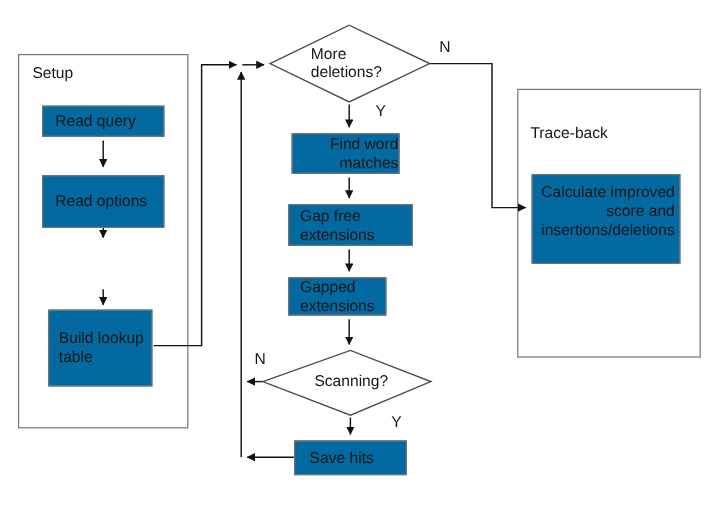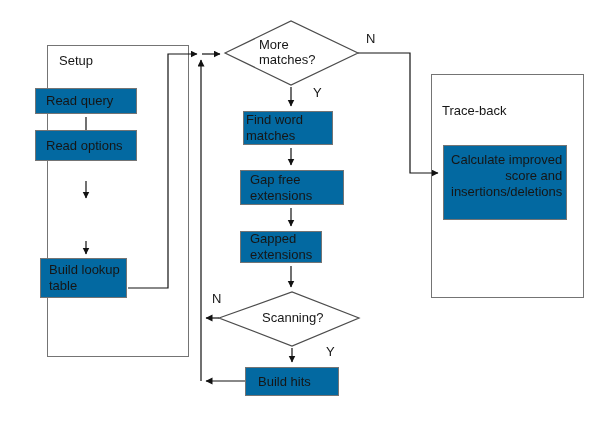--- a/index.html
+++ b/index.html
@@ -58,21 +58,21 @@
   }
   .connector{stroke:var(--arrow);stroke-width:1.2;fill:none;}
   .diamond{stroke:var(--diamond-stroke);stroke-width:1.2;fill:#ffffff;}
   .arrowhead{fill:var(--arrow);}
 </style>
 </head>
 <body>
 
 <div class="stage">
 
-  <div class="section" style="left:15px;top:45px;width:142px;height:312px;margin-left:32px;">
+  <div class="section" style="left:15px;top:45px;width:142px;height:312px;">
     <div class="section-label" style="left:11px;top:7px;">Setup</div>
   </div>
 
 
   <div class="section" style="left:431px;top:74px;width:153px;height:224px;">
     <div class="section-label" style="left:10px;top:0;margin-top:28px;">Trace-back</div>
   </div>
 
   <svg class="overlay" viewBox="0 0 600 440">
     <defs>
@@ -101,50 +101,50 @@
     <polyline class="connector" points="358,53 410,53 410,173 438,173" marker-end="url(#arw)"></polyline>
 
     <polygon class="diamond" points="225,53 291,21 358,53 291,85"></polygon>
     <polygon class="diamond" points="219,318 292,292 359,318 292,346"></polygon>
   </svg>
 
   <div class="node" style="left:35px;top:88px;width:102px;height:26px;padding-left:10px;">
     <span class="node-label">Read query</span>
   </div>
 
-  <div class="node" style="left:35px;top:130px;width:102px;height:31px;padding-left:10px;">
+  <div class="node" style="left:35px;top:146px;width:102px;height:44px;padding-left:10px;">
     <span class="node-label">Read options</span>
   </div>
 
 
-  <div class="node" style="left:40px;top:258px;width:87px;height:40px;padding-left:8px;padding-right:2px;">
+  <div class="node" style="left:40px;top:258px;width:87px;height:64px;padding-left:8px;padding-right:2px;">
     <span class="node-label">Build lookup table</span>
   </div>
 
-  <div class="node" style="left:243px;top:111px;width:90px;height:34px;padding-left:2px;">
+  <div class="node" style="left:243px;top:111px;width:90px;height:34px;padding-left:2px;text-align:right;">
     <span class="node-label">Find word matches</span>
   </div>
 
   <div class="node" style="left:240px;top:170px;width:104px;height:35px;padding-left:9px;">
     <span class="node-label">Gap free extensions</span>
   </div>
 
   <div class="node" style="left:240px;top:231px;width:82px;height:32px;padding-left:9px;">
     <span class="node-label">Gapped extensions</span>
   </div>
 
   <div class="node" style="left:245px;top:367px;width:94px;height:29px;padding-left:12px;">
-    <span class="node-label">Build hits</span>
+    <span class="node-label">Save hits</span>
   </div>
 
   <div class="node" style="left:443px;top:145px;width:124px;height:75px;padding:6px 4px 0 7px;align-items:flex-start;text-align:right;">
     <span class="node-label">Calculate improved score and insertions/deletions</span>
   </div>
 
-  <div class="diamond-label" style="left:259px;top:37px;width:70px;">More matches?</div>
+  <div class="diamond-label" style="left:259px;top:37px;width:70px;">More deletions?</div>
   <div class="diamond-label" style="left:262px;top:310px;width:80px;">Scanning?</div>
 
   <div class="branch-label" style="left:366px;top:31px;">N</div>
   <div class="branch-label" style="left:313px;top:85px;">Y</div>
   <div class="branch-label" style="left:212px;top:291px;">N</div>
   <div class="branch-label" style="left:326px;top:344px;">Y</div>
 
 </div>
 
 </body></html>

